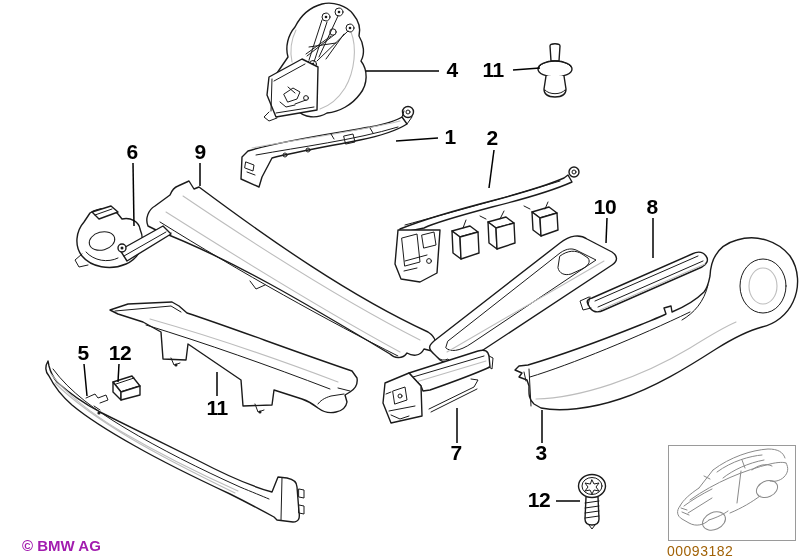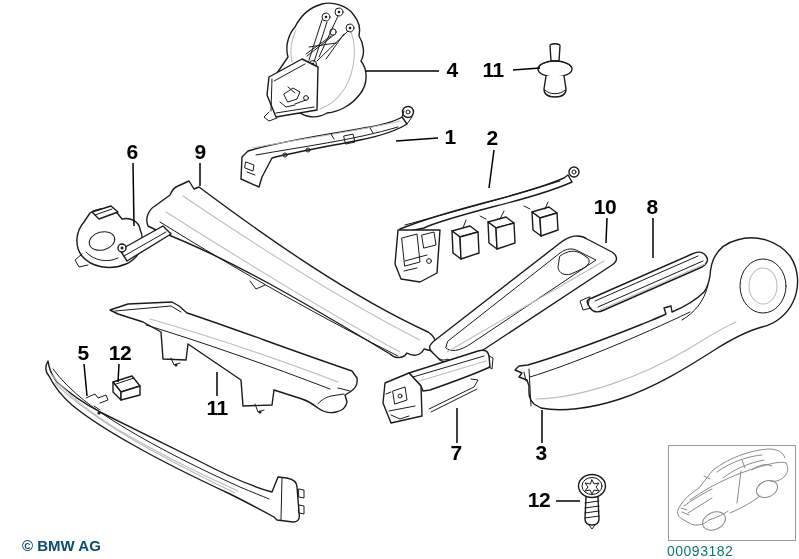--- a/index.html
+++ b/index.html
@@ -3,23 +3,23 @@
 <meta charset="utf-8">
 <style>
   html,body{margin:0;padding:0;background:#fff;}
   .stage{position:relative;width:799px;height:559px;background:#fff;overflow:hidden;
          font-family:"Liberation Sans",sans-serif;}
   .stage svg{position:absolute;left:0;top:0;}
   .callout{position:absolute;transform:translate(-50%,-50%);
            font:700 21px "Liberation Sans",sans-serif;color:#000;letter-spacing:-.5px;
            cursor:pointer;user-select:none;}
   .copyright{position:absolute;left:22px;top:537px;
-             font:600 15px "Liberation Sans",sans-serif;color:#0c4a6e;}
+             font:600 15px "Liberation Sans",sans-serif;color:#a21caf;}
   .imgno{position:absolute;left:667px;top:543px;
-         font:400 14px "Liberation Sans",sans-serif;color:#0f766e;letter-spacing:.5px;}
+         font:400 14px "Liberation Sans",sans-serif;color:#a16207;letter-spacing:.5px;}
   
   .o{fill:#fff;stroke:#1b1b1b;stroke-width:1.4;stroke-linejoin:round;stroke-linecap:round;}
   .d{fill:none;stroke:#1b1b1b;stroke-width:1;stroke-linejoin:round;stroke-linecap:round;}
   .g{fill:none;stroke:#bdbdbd;stroke-width:1.1;stroke-linecap:round;}
   .ld{stroke:#000;stroke-width:1.5;}
   .car{fill:none;stroke:#8a8a8a;stroke-width:1;stroke-linejoin:round;stroke-linecap:round;}
 </style>
 </head>
 <body>
 

